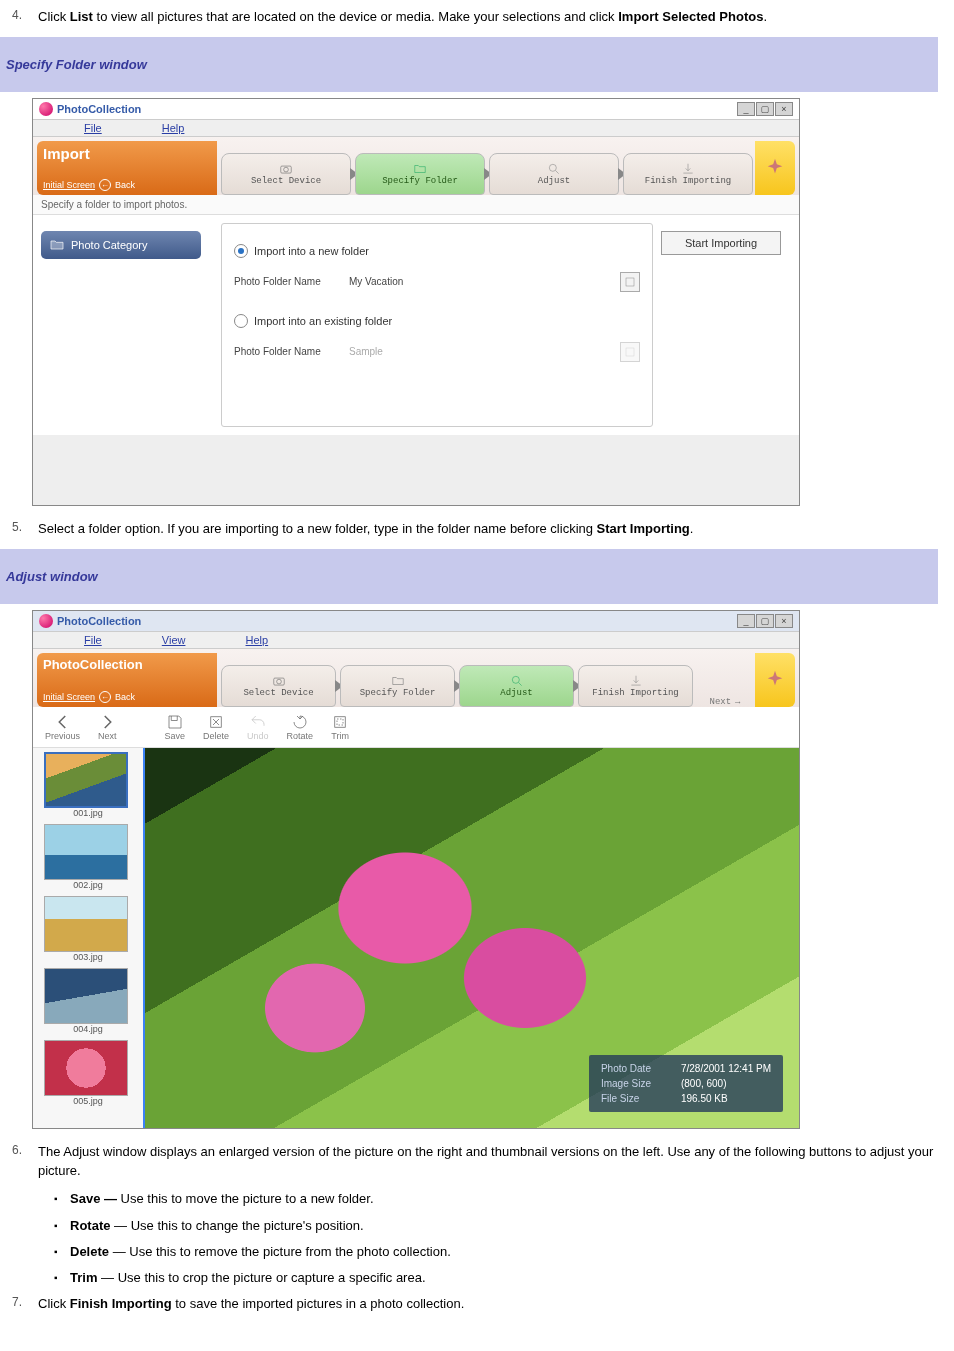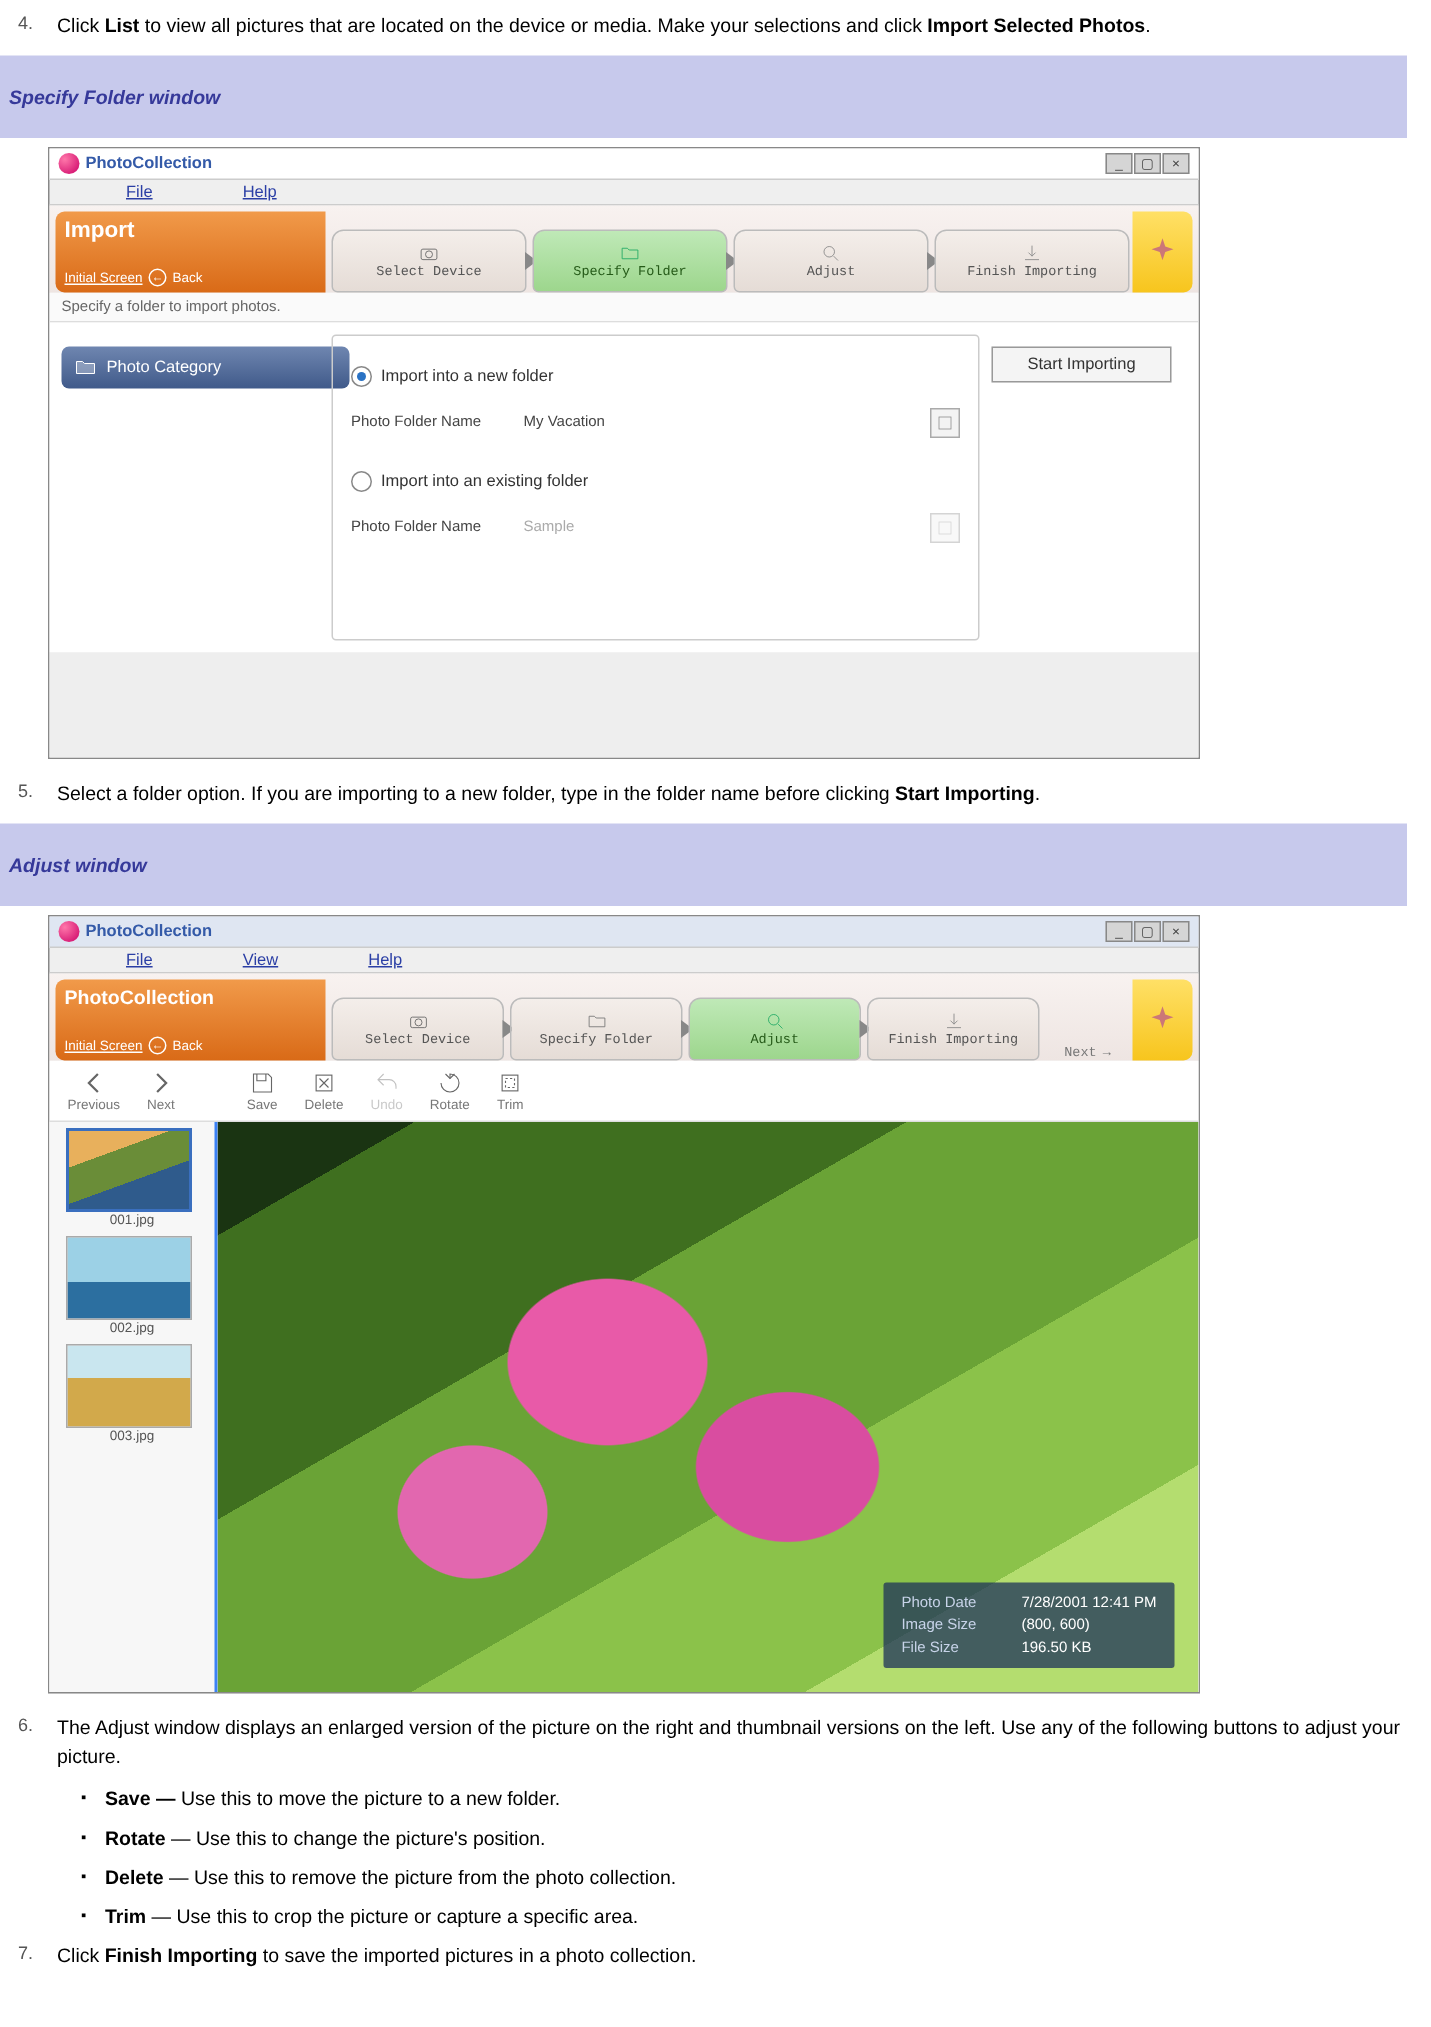--- a/index.html
+++ b/index.html
@@ -76,21 +76,21 @@
   .tab .arrow { position:absolute; right:-8px; top:50%; transform:translateY(-50%); width:0;height:0;border-top:6px solid transparent;border-bottom:6px solid transparent;border-left:8px solid #888; }
   .banner-end { width:40px; height:54px; background:linear-gradient(#ffe066,#f7c51d); border-radius:0 6px 6px 0; display:flex;align-items:center;justify-content:center; }
   .banner-end svg { width:22px;height:22px;fill:#c77; }
 
   .panel-instruction { padding:4px 8px; font-size:10px; color:#666; border-bottom:1px solid #ddd; background:#fafafa;}
   .main-panel { display:flex; padding:8px; background:#fff; min-height:220px; }
   .sidebar-box {
     width:180px; padding-top:8px;
   }
   .photo-category {
-    width:192px; height:28px; background:linear-gradient(#6f86b0,#405a8a);
+    width:160px; height:28px; background:linear-gradient(#6f86b0,#405a8a);
     border-radius:5px; color:#fff; display:flex; align-items:center; padding:0 8px; gap:6px; font-size:11px;
   }
   .center-box {
     flex:1; border:1px solid #ccc; border-radius:3px; padding:16px 12px; margin-right:8px;
   }
   .radio-row { display:flex; align-items:center; font-size:11px; color:#333; margin:4px 0 14px 0; }
   .radio { width:14px;height:14px;border:1px solid #888;border-radius:50%;margin-right:6px;display:inline-flex;align-items:center;justify-content:center;}
   .radio.sel::after{content:"";width:6px;height:6px;background:#2a72c4;border-radius:50%;}
   .field-row { display:flex; align-items:center; margin:6px 0 22px 0; font-size:10px; color:#444; }
   .field-row .lbl { width:110px; }
@@ -386,20 +386,22 @@
         </svg>
         <span>Trim</span>
       </div>
   </div>
 
   <div class="adjust-body">
     <div class="thumb-col">
       <div class="thumb-item sel"><div class="pic pic1"></div><span>001.jpg</span></div>
       <div class="thumb-item"><div class="pic pic2"></div><span>002.jpg</span></div>
       <div class="thumb-item"><div class="pic pic3"></div><span>003.jpg</span></div>
+      <div class="thumb-item"><div class="pic pic4"></div><span>004.jpg</span></div>
+      <div class="thumb-item"><div class="pic pic5"></div><span>005.jpg</span></div>
     </div>
     <div class="viewer">
       <div class="photo"></div>
       <div class="overlay">
         <div class="row">
             <span class="lab">Photo Date</span>
             <span>7/28/2001 12:41 PM</span>
           </div>
         <div class="row">
             <span class="lab">Image Size</span>

